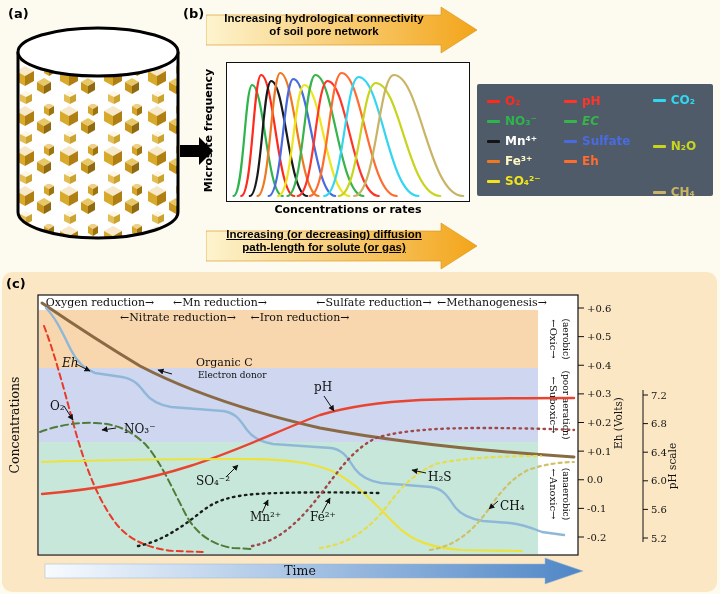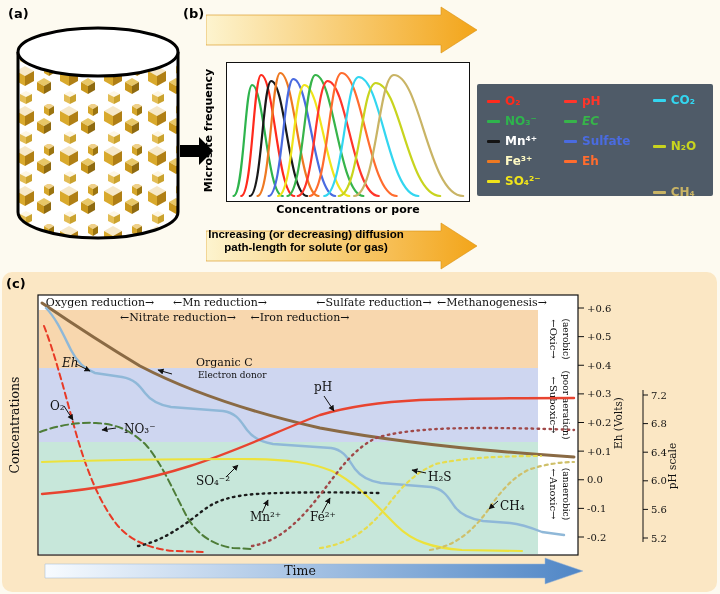--- a/index.html
+++ b/index.html
@@ -59,39 +59,43 @@
 
   <svg class="abs" style="left:206px;top:6px;" width="272" height="48" viewBox="0 0 272 48">
     <defs>
       <linearGradient id="goldgrad" x1="0" y1="0" x2="1" y2="0">
         <stop offset="0" stop-color="#fdf4cf"></stop>
           <stop offset="1" stop-color="#f3a51a"></stop>
       </linearGradient>
     </defs>
     <polygon points="0,9 235,9 235,1 271,24 235,47 235,39 0,39" fill="url(#goldgrad)" stroke="#d89010" stroke-width="0.6"></polygon>
   </svg>
+  <div class="gold-text" style="left:206px;top:12px;width:236px;">
+    <div>Increasing hydrological connectivity</div>
+    <div>of soil pore network</div>
+  </div>
 
   <div id="chartb-ylabel">Microsite frequency</div>
   <div id="chartb-box">
     <svg id="microsite-svg" width="241" height="137" viewBox="0 0 241 137">
         <path d="M 6.5,133 C 16.7,133 18.0,22 25.1,22 C 36.7,22 40.4,133 55.8,133" fill="none" stroke="#2eb44d" stroke-width="2.2" stroke-linecap="round"></path>
         <path d="M 14.2,133 C 25.2,133 26.6,12 34.1,12 C 46.7,12 50.7,133 67.3,133" fill="none" stroke="#ff2a1c" stroke-width="2.2" stroke-linecap="round"></path>
         <path d="M 22.8,133 C 34.5,133 36.0,18 44.2,18 C 57.8,18 62.1,133 80.1,133" fill="none" stroke="#1a1a1a" stroke-width="2.2" stroke-linecap="round"></path>
         <path d="M 30.5,133 C 43.0,133 44.6,10 53.2,10 C 67.8,10 72.4,133 91.6,133" fill="none" stroke="#ee7922" stroke-width="2.2" stroke-linecap="round"></path>
         <path d="M 41.6,133 C 55.2,133 56.9,16 66.3,16 C 82.2,16 87.3,133 108.2,133" fill="none" stroke="#4a6be0" stroke-width="2.2" stroke-linecap="round"></path>
         <path d="M 51.0,133 C 65.5,133 67.3,22 77.3,22 C 94.4,22 99.8,133 122.3,133" fill="none" stroke="#f0e41a" stroke-width="2.2" stroke-linecap="round"></path>
         <path d="M 60.4,133 C 75.8,133 77.8,12 88.4,12 C 106.6,12 112.4,133 136.4,133" fill="none" stroke="#37b44a" stroke-width="2.2" stroke-linecap="round"></path>
         <path d="M 70.7,133 C 87.1,133 89.1,18 100.5,18 C 120.0,18 126.1,133 151.8,133" fill="none" stroke="#ff352a" stroke-width="2.2" stroke-linecap="round"></path>
         <path d="M 82.6,133 C 100.2,133 102.4,10 114.5,10 C 135.5,10 142.1,133 169.7,133" fill="none" stroke="#ff6c2e" stroke-width="2.2" stroke-linecap="round"></path>
         <path d="M 97.2,133 C 116.1,133 118.5,14 131.6,14 C 154.3,14 161.5,133 191.4,133" fill="none" stroke="#33d6f0" stroke-width="2.2" stroke-linecap="round"></path>
         <path d="M 111.7,133 C 132.0,133 134.6,20 148.7,20 C 173.2,20 180.9,133 213.2,133" fill="none" stroke="#c8d41e" stroke-width="2.2" stroke-linecap="round"></path>
         <path d="M 127.1,133 C 148.9,133 151.7,12 166.8,12 C 193.2,12 201.5,133 236.2,133" fill="none" stroke="#c9b465" stroke-width="2.2" stroke-linecap="round"></path>
       </svg>
   </div>
-  <div id="chartb-xlabel">Concentrations or pore</div>
+  <div id="chartb-xlabel">Concentrations or rates</div>
 
   <div id="legend" style="background: rgb(79, 91, 104);">
       <div class="lg-col c1">
         <div class="lg-row">
           <span class="lg-dash" style="background: rgb(255, 42, 28);"></span>
           <span style="color: rgb(255, 42, 28);">O₂</span>
         </div>
         <div class="lg-row">
           <span class="lg-dash" style="background: rgb(46, 180, 77);"></span>
           <span style="color: rgb(46, 180, 77);">NO₃⁻</span>
@@ -139,21 +143,21 @@
         <div class="lg-row">
           <span class="lg-dash" style="background: rgb(201, 180, 101);"></span>
           <span style="color: rgb(201, 180, 101);">CH₄</span>
         </div>
       </div>
     </div>
 
   <svg class="abs" style="left:206px;top:222px;" width="272" height="48" viewBox="0 0 272 48">
     <polygon points="0,9 235,9 235,1 271,24 235,47 235,39 0,39" fill="url(#goldgrad)" stroke="#d89010" stroke-width="0.6"></polygon>
   </svg>
-  <div class="gold-text" style="left:188px;top:228px;width:236px;">
+  <div class="gold-text" style="left:206px;top:228px;width:236px;text-decoration:underline;">
     <div>Increasing (or decreasing) diffusion</div>
     <div>path-length for solute (or gas)</div>
   </div>
 
   <svg id="panelc-svg" class="abs" style="left:0;top:270px;" width="720" height="324" viewBox="0 0 720 324">
     <defs>
       <linearGradient id="timegrad" x1="0" y1="0" x2="1" y2="0">
         <stop offset="0" stop-color="#f7fbff"></stop>
           <stop offset="1" stop-color="#4f86c6"></stop>
       </linearGradient>

